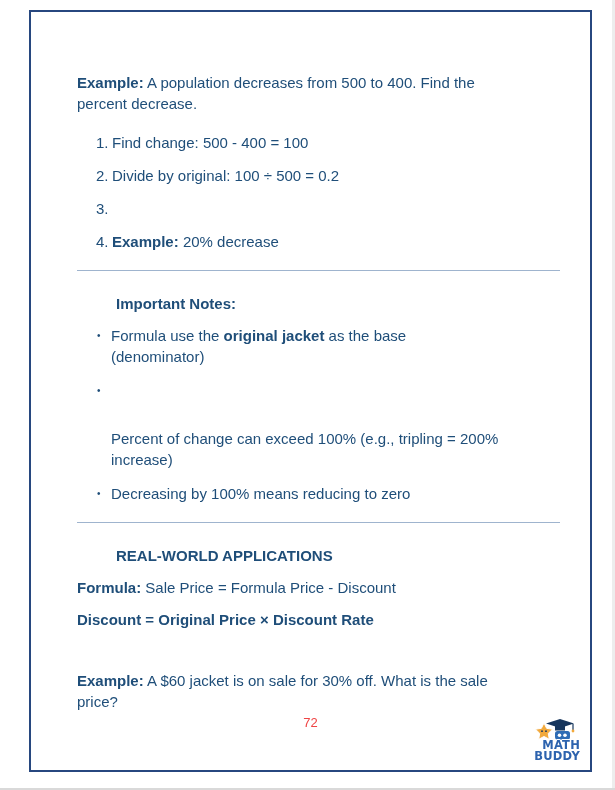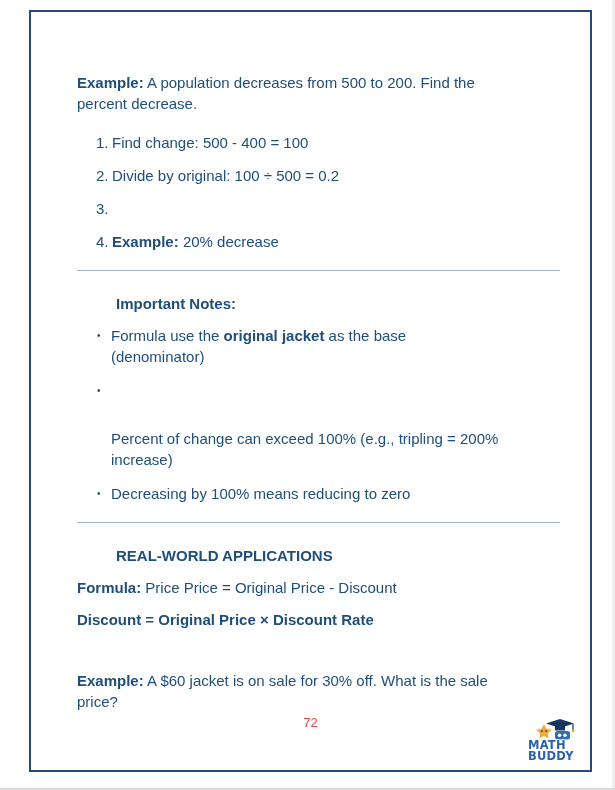--- a/index.html
+++ b/index.html
@@ -57,21 +57,21 @@
     position: absolute;
     left: 0; right: 0; bottom: 40px;
     text-align: center;
     color: #ef4444;
     font-size: 13px;
   }
   .logo {
     position: absolute;
     right: 10px; bottom: 9px;
     width: 52px;
-    text-align: left;
+    text-align: right;
   }
   .logo-art { display: block; margin: 0 auto -2px auto; }
   .logo-text {
     font-family: "DejaVu Sans", sans-serif;
     font-weight: 800;
     font-size: 11.5px;
     line-height: 10.5px;
     letter-spacing: 0.2px;
     color: #2d63ae;
     text-shadow: -1px 0 #fff, 1px 0 #fff, 0 -1px #fff, 0 1px #fff;
@@ -79,21 +79,21 @@
 </style>
 </head>
 <body>
 
 <div class="edge-right"></div>
 <div class="edge-bottom"></div>
 
 <div class="page">
   <div class="content">
 
-    <p class="example-para"><b>Example:</b> <span>A population decreases from 500 to 200. Find the percent decrease.</span></p>
+    <p class="example-para"><b>Example:</b> <span>A population decreases from 500 to 400. Find the percent decrease.</span></p>
 
     <div class="numlist">
       <div class="step">
         <span class="num">1.</span>
         <span class="txt"><b></b><span>Find change: 500 - 400 = 100</span></span>
       </div>
       <div class="step">
         <span class="num">2.</span>
         <span class="txt"><b></b><span>Divide by original: 100 ÷ 500 = 0.2</span></span>
       </div>
@@ -122,21 +122,21 @@
       <div class="bullet-item">
         <span class="bullet-glyph">•</span>
         <span><span>Decreasing by 100% means reducing to zero</span><b></b><span></span></span>
       </div>
     </div>
 
     <hr class="divider">
 
     <p class="section-head">REAL-WORLD APPLICATIONS</p>
 
-    <p class="formula-para"><b>Formula:</b> <span>Price Price = Original Price - Discount</span></p>
+    <p class="formula-para"><b>Formula:</b> <span>Sale Price = Formula Price - Discount</span></p>
 
     <p class="discount-para">Discount = Original Price × Discount Rate</p>
 
     <p class="example2-para"><b>Example:</b> <span>A $60 jacket is on sale for 30% off. What is the sale price?</span></p>
 
   </div>
 
   <div class="pagenum">72</div>
 
   <div class="logo">

